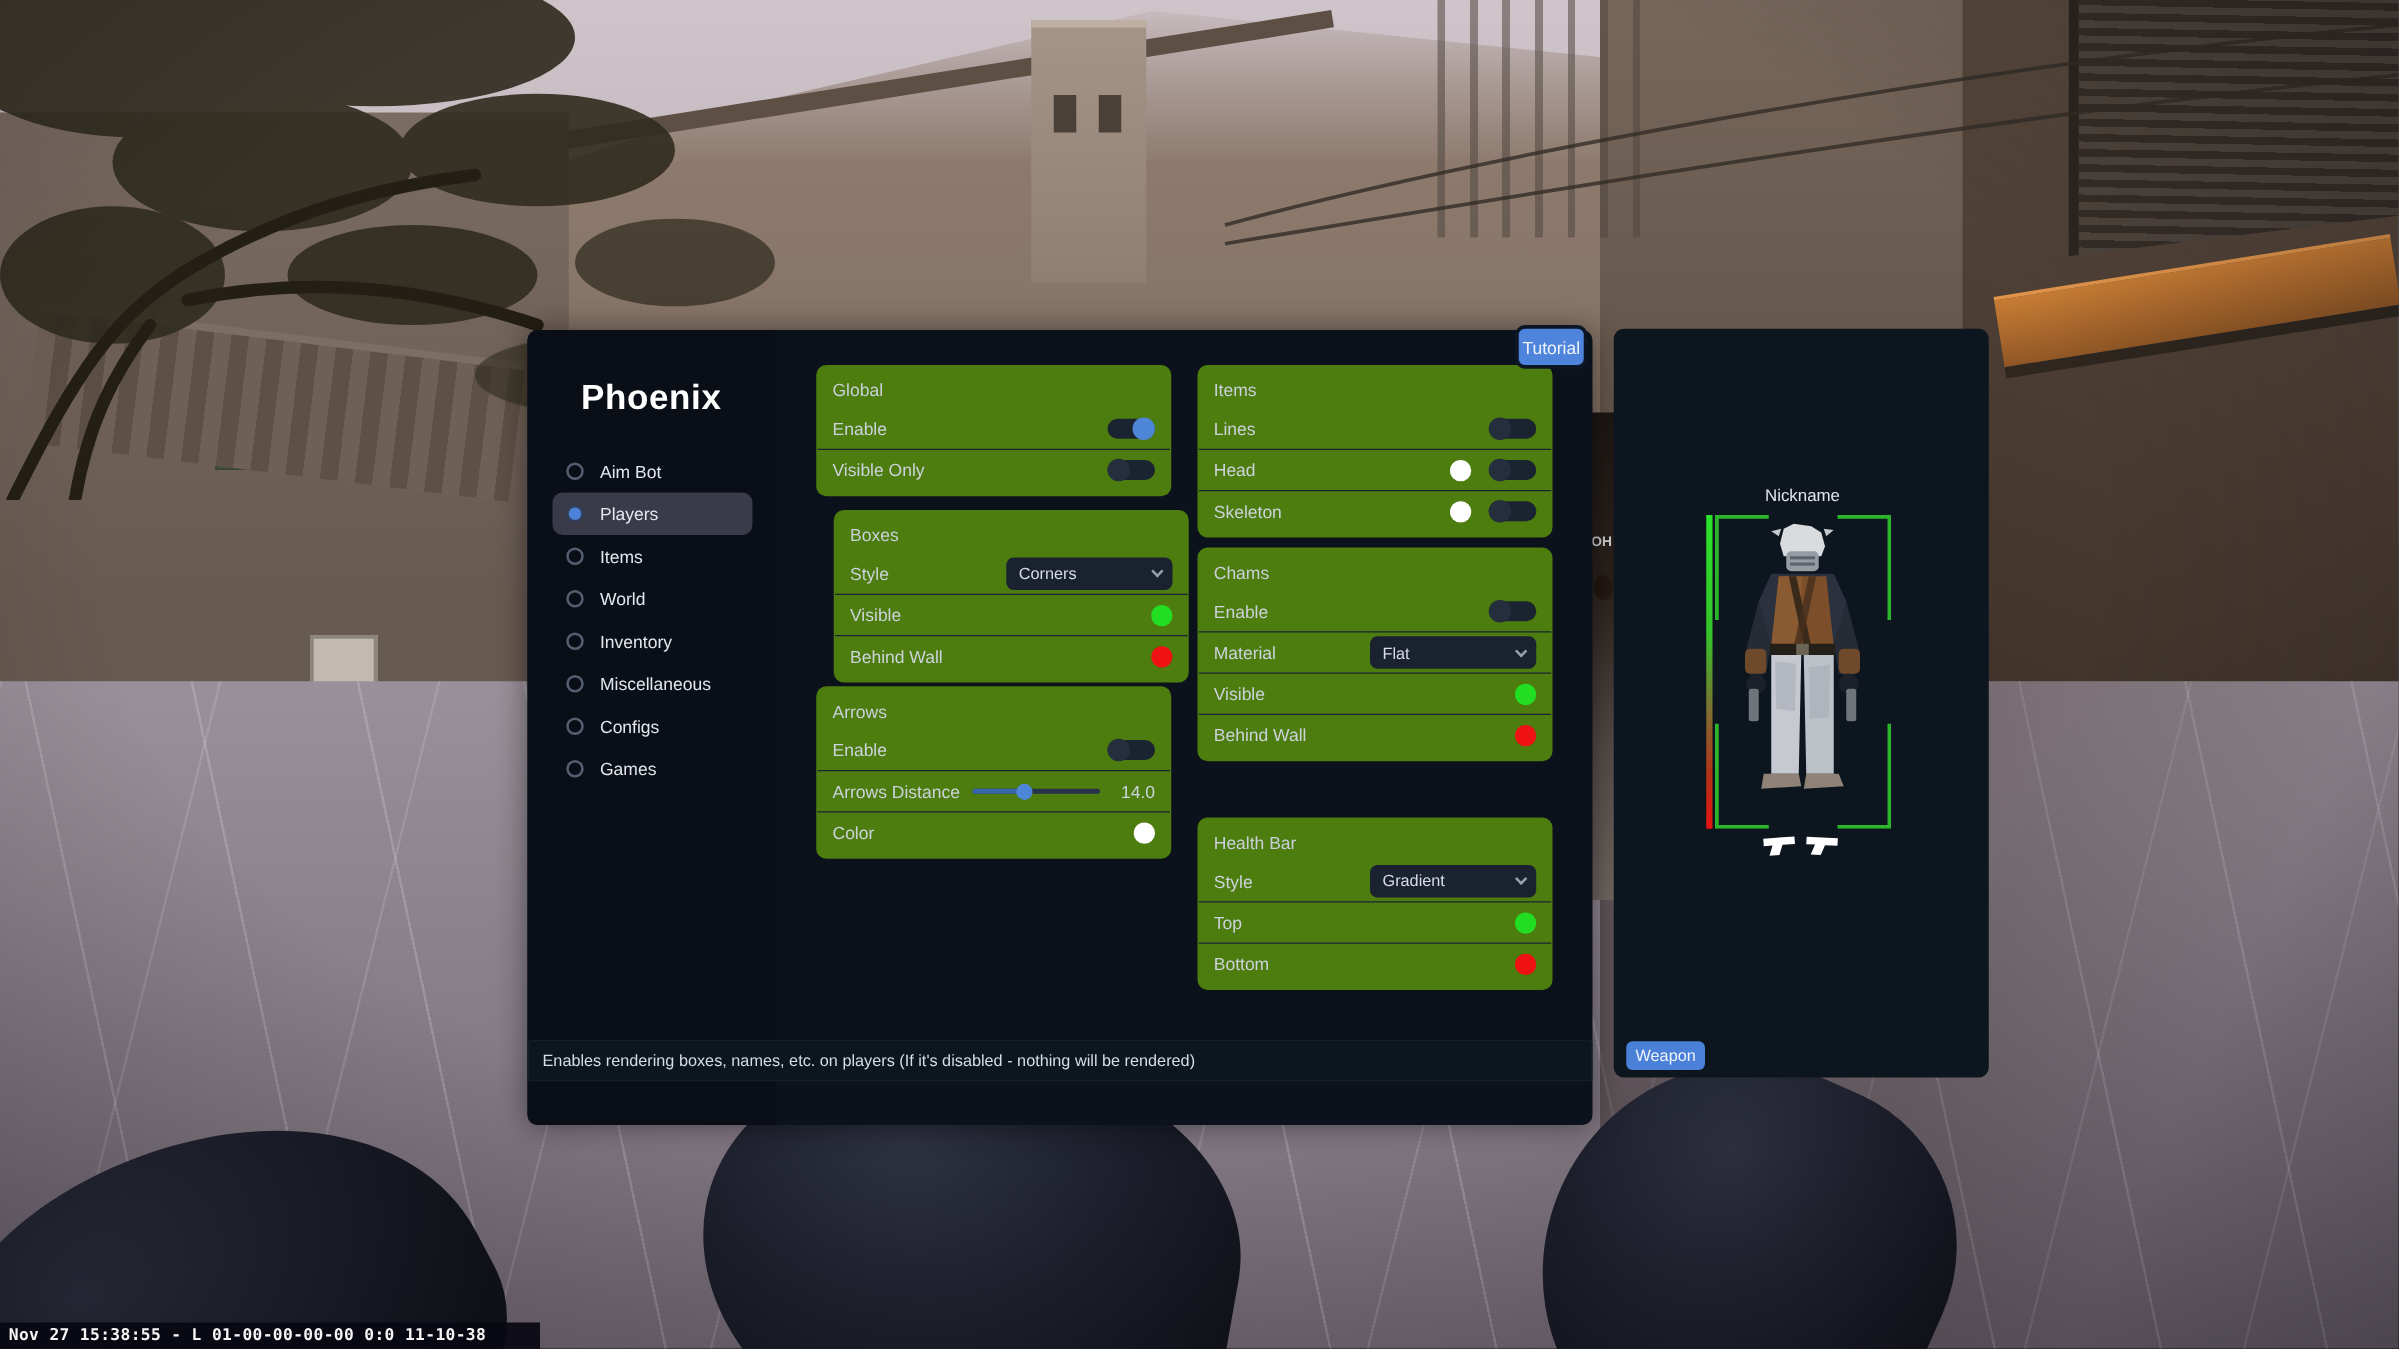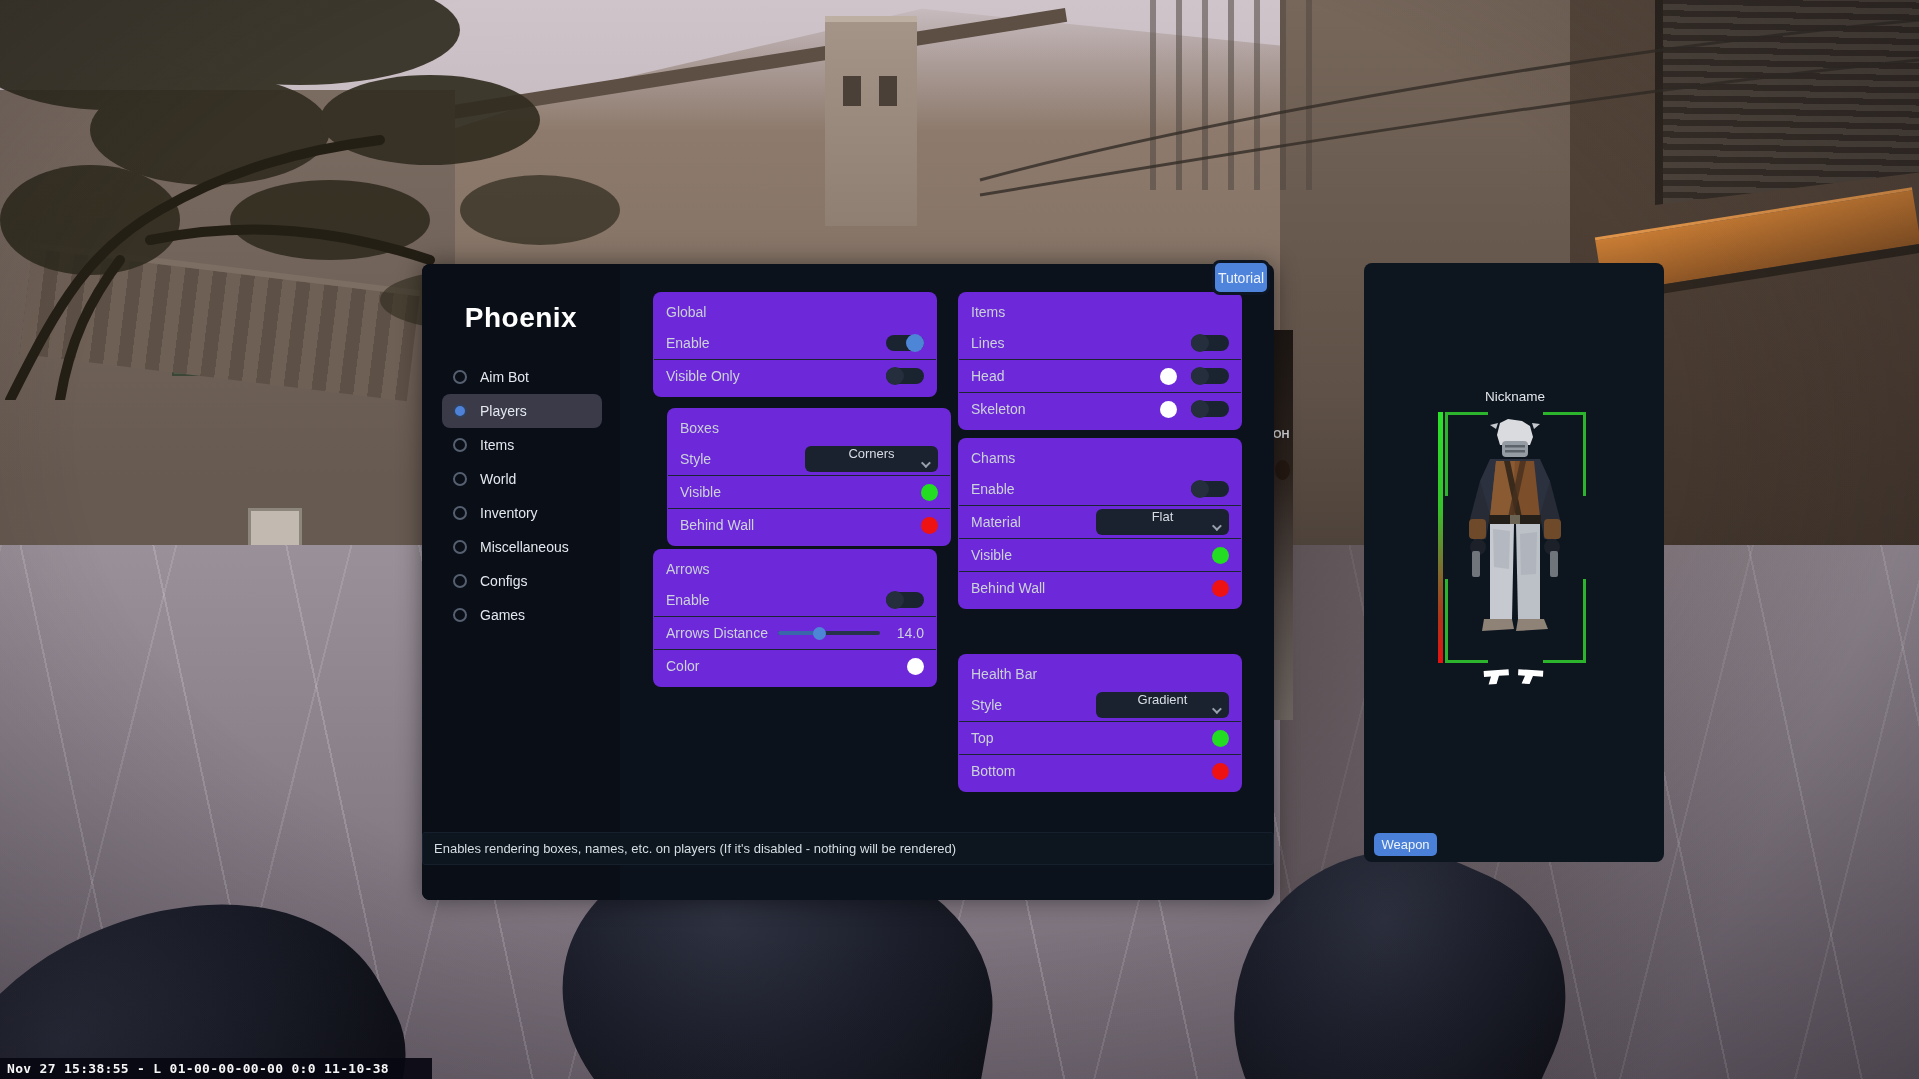--- a/index.html
+++ b/index.html
@@ -68,55 +68,55 @@
       background:#0c121c;border-radius:8px;box-shadow:0 0 24px rgba(0,0,0,.45);}
   .sidebar{position:absolute;left:0;top:0;width:198px;height:100%;background:#090e17;border-radius:8px 0 0 8px;}
   .menu-title{position:absolute;left:0;top:38px;width:198px;text-align:center;color:#fff;
       font-size:28px;font-weight:bold;letter-spacing:.5px;}
   .nav{position:absolute;left:20px;top:96px;width:160px;}
   .nav-item{display:flex;align-items:center;height:34px;padding-left:11px;border-radius:8px;cursor:pointer;color:#e4e8ee;font-size:14px;}
   .nav-item.sel{background:#3a3a49;}
   .radio{width:14px;height:14px;border-radius:50%;border:2px solid #555f70;margin-right:13px;flex:none;}
   .radio.checked{background:#4d82d8;border-color:#32405c;}
 
-  .panel{position:absolute;width:284px;background:#6d28d9;border-radius:8px;padding:6px 0 5px;}
+  .panel{position:absolute;width:284px;background:#4d7c0f;border-radius:8px;padding:6px 0 5px;}
   .p-global{left:231px;top:28px;}   .p-boxes{left:245px;top:144px;}  .p-arrows{left:231px;top:285px;}
   .p-items{left:536px;top:28px;}    .p-chams{left:536px;top:174px;}  .p-healthbar{left:536px;top:390px;}
   .p-title{height:28px;line-height:28px;padding:0 13px;color:#c9d0d9;font-size:14px;}
   .row{display:flex;align-items:center;height:33px;margin:0 1px;padding:0 12px;color:#ccd3db;font-size:14px;}
   .row + .row{border-top:1px solid #1a2432;}
   .row .lbl{flex:none;}
   .spacer{flex:1;}
 
   .toggle{width:38px;height:16px;border-radius:9px;background:#1a2330;position:relative;flex:none;cursor:pointer;}
   .toggle .knob{position:absolute;top:-1px;width:18px;height:18px;border-radius:50%;background:#242e3d;left:0;}
   .toggle.on .knob{left:auto;right:0;background:#4d86d6;}
 
   .dot{width:17px;height:17px;border-radius:50%;flex:none;cursor:pointer;}
   .dot.green{background:#22dd22;} .dot.red{background:#ee1212;} .dot.white{background:#ffffff;}
   .dot.pre{margin-right:14px;}
 
   .dd{margin-left:auto;width:133px;height:26px;background:#1a2230;border-radius:6px;display:flex;align-items:center;
-      padding:0 10px;font-size:13px;color:#d8dde4;cursor:pointer;flex-direction:column;}
+      padding:0 10px;font-size:13px;color:#d8dde4;cursor:pointer;}
   .chev{margin-left:auto;width:7px;height:7px;border-right:2px solid #97a0ac;border-bottom:2px solid #97a0ac;
       transform:rotate(45deg) translateY(-2px);}
 
   .slider{flex:1;height:13px;margin:0 10px;position:relative;display:flex;align-items:center;cursor:pointer;}
   .slider .track{width:100%;height:4px;border-radius:2px;background:#27334a;}
   .slider .fill{position:absolute;left:0;top:4.5px;height:4px;border-radius:2px;background:#3a66aa;width:40%;}
   .slider .shandle{position:absolute;left:calc(40% - 6px);top:0;width:13px;height:13px;border-radius:50%;background:#4d86d6;}
   .sval{width:34px;text-align:right;flex:none;}
 
   
   .tooltipbar{position:absolute;left:422px;top:832px;width:852px;height:33px;z-index:10;
       background:#0d161f;border:1px solid #15202c;border-radius:3px;display:flex;align-items:center;
       padding-left:11px;color:#d6dde3;font-size:13px;}
 
   
-  .preview{position:absolute;left:1364px;top:263px;width:300px;height:599px;z-index:10;
+  .preview{position:absolute;left:1291px;top:263px;width:300px;height:599px;z-index:10;
       background:#0d151f;border-radius:8px;}
   .nickname{position:absolute;left:75px;top:126px;width:152px;text-align:center;color:#e2e6ea;font-size:13.5px;}
   .hpbar{position:absolute;left:74px;top:149px;width:5px;height:251px;
       background:linear-gradient(180deg,#2ae32a 0%,#35c32a 38%,#7c7030 62%,#b03418 82%,#e51212 100%);}
   .pbox{position:absolute;left:81px;top:149px;width:141px;height:251px;}
   .model{position:absolute;left:96px;top:156px;}
   .pistols{position:absolute;left:118px;top:403px;width:70px;display:flex;}
   .weapon-btn{position:absolute;left:10px;top:570px;width:63px;height:23px;background:#4a80d8;border-radius:5px;
       color:#eef3fa;font-size:13px;display:flex;align-items:center;justify-content:center;cursor:pointer;}
 </style>

